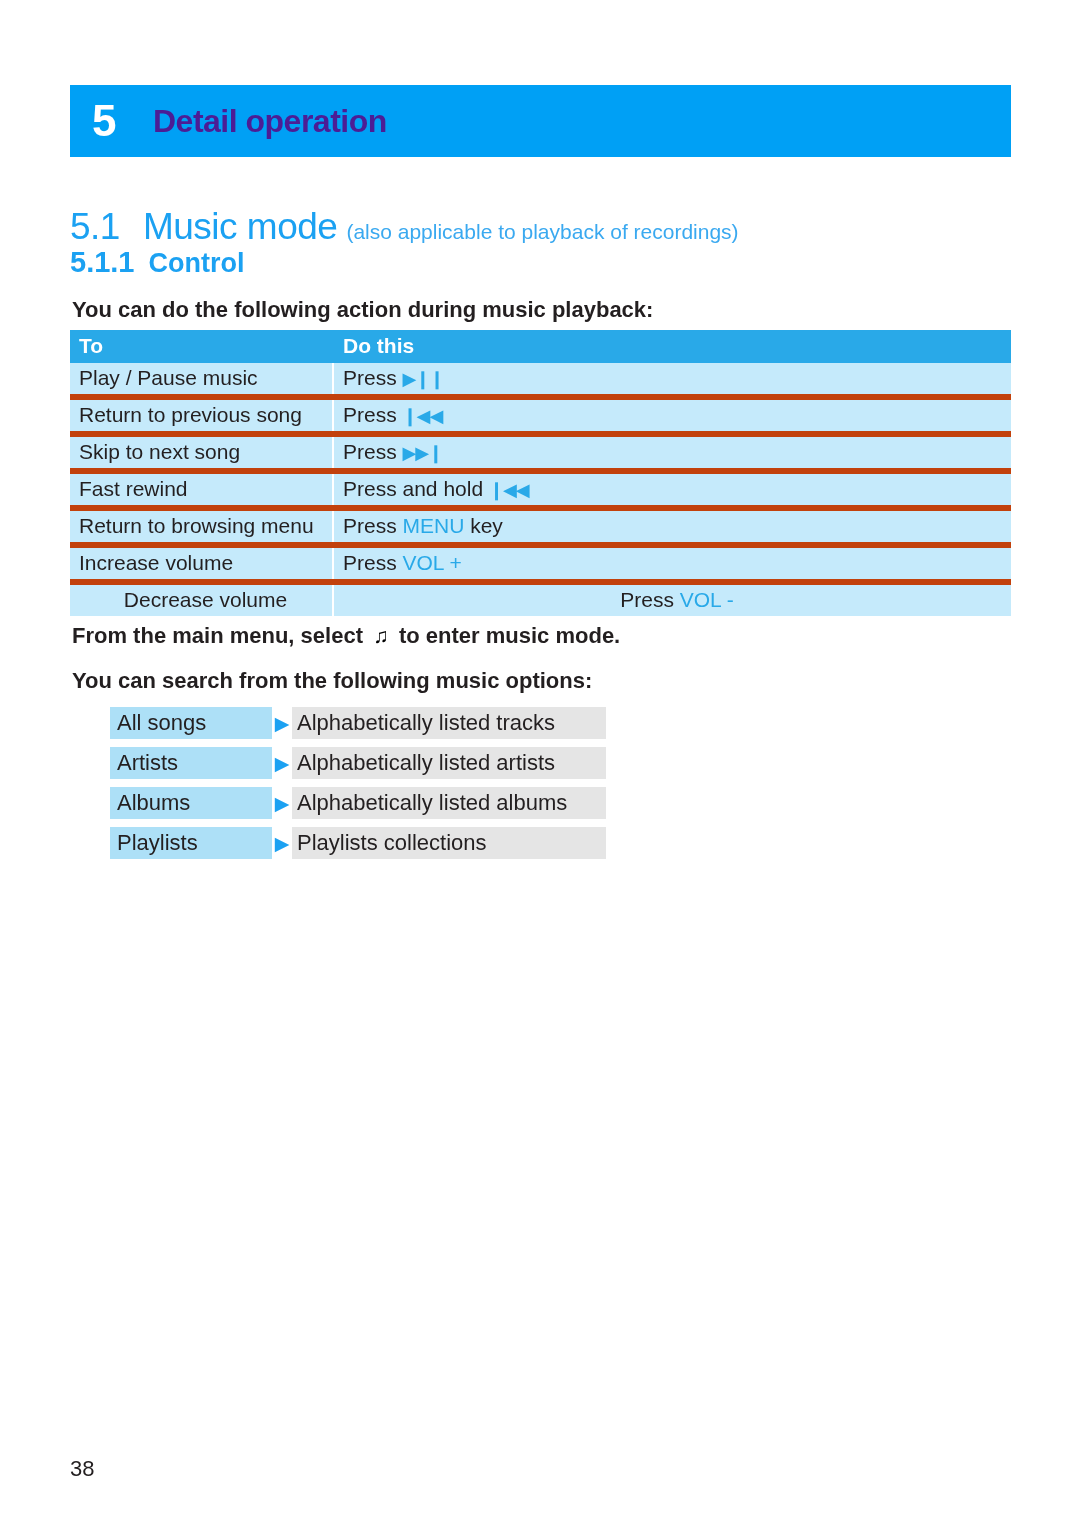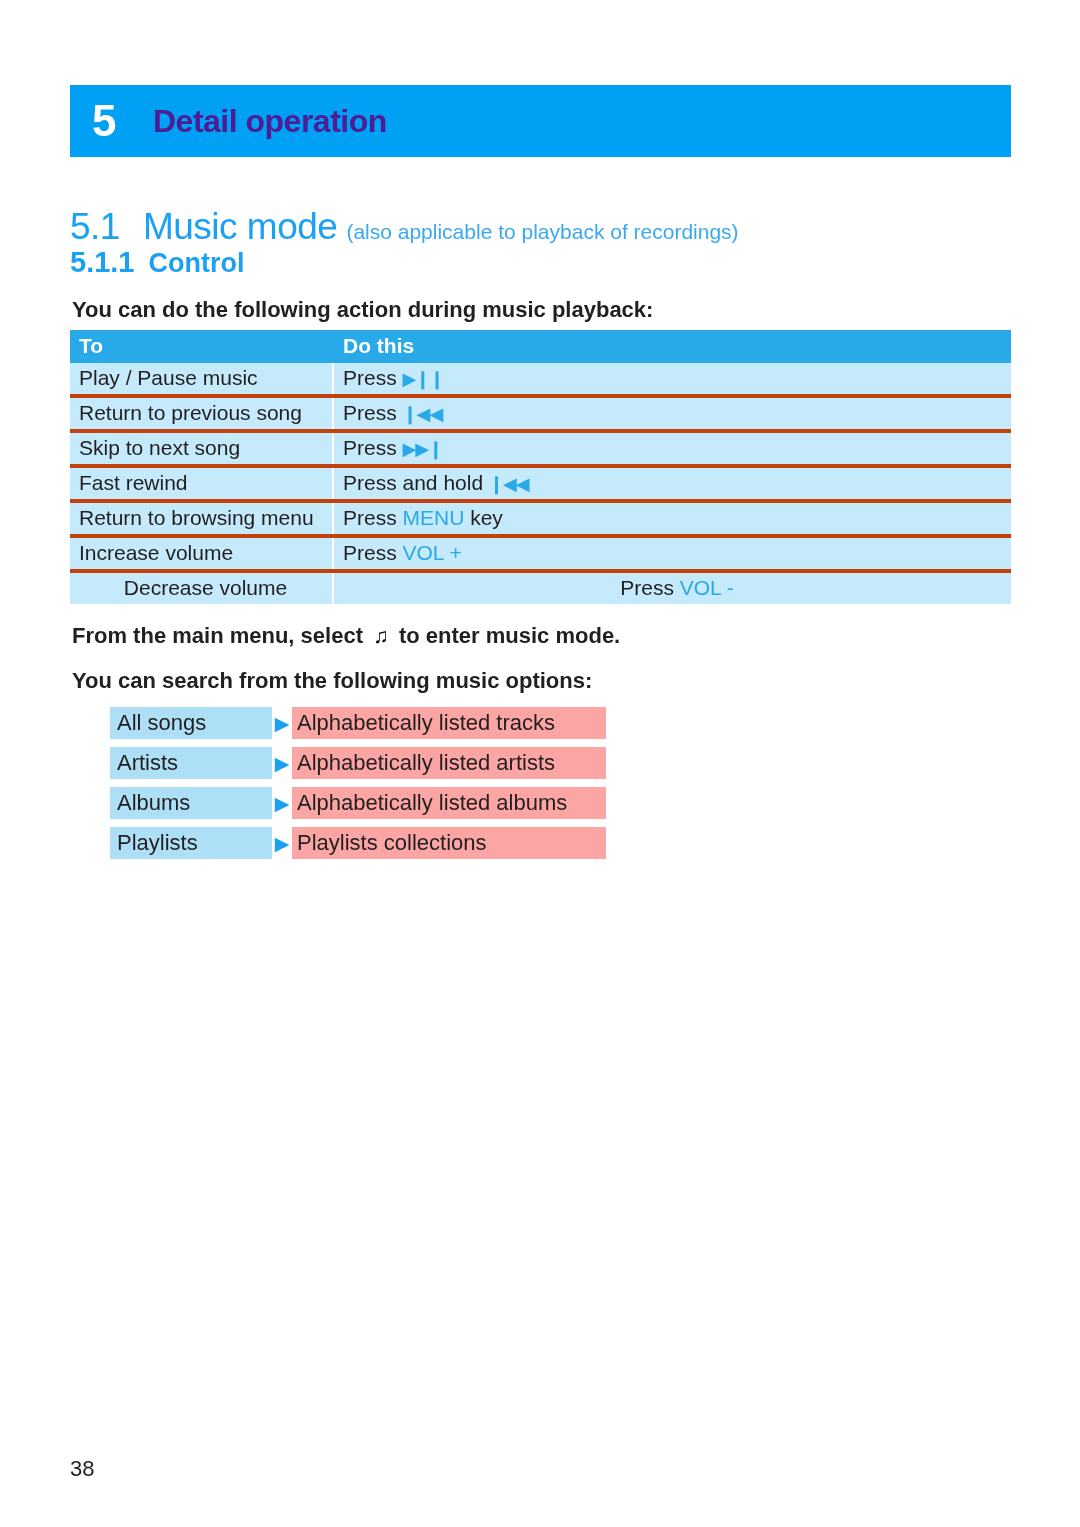--- a/index.html
+++ b/index.html
@@ -137,21 +137,21 @@
     border-right: 2px solid #29a9e8;
   }
   .control-table th.head-do { border-right: none; }
   .control-table td {
     background: #c5eafb;
     color: #231f20;
     font-size: 21px;
     font-weight: 400;
     padding: 3px 0 4px 9px;
     height: 24px;
-    border-bottom: 4px solid #c2410c;
+    border-bottom: 6px solid #c2410c;
     white-space: nowrap;
   }
   .control-table td.cell-to {
     border-right: 2px solid #ffffff;
   }
   .control-table tr:last-child td { border-bottom: none; text-align: center; }
   .key-accent { color: #29a9e8; }
   .xport {
     color: #29a9e8;
     font-size: 18px;
@@ -188,21 +188,21 @@
     width: 20px;
     display: flex;
     align-items: center;
     justify-content: center;
     color: #1ba1f2;
     font-size: 19px;
     line-height: 1;
   }
   .option-right {
     width: 314px;
-    background: #fca5a5;
+    background: #e5e5e5;
     color: #231f20;
     font-size: 22px;
     display: flex;
     align-items: center;
     padding-left: 5px;
     box-sizing: border-box;
     white-space: nowrap;
   }
 
   

